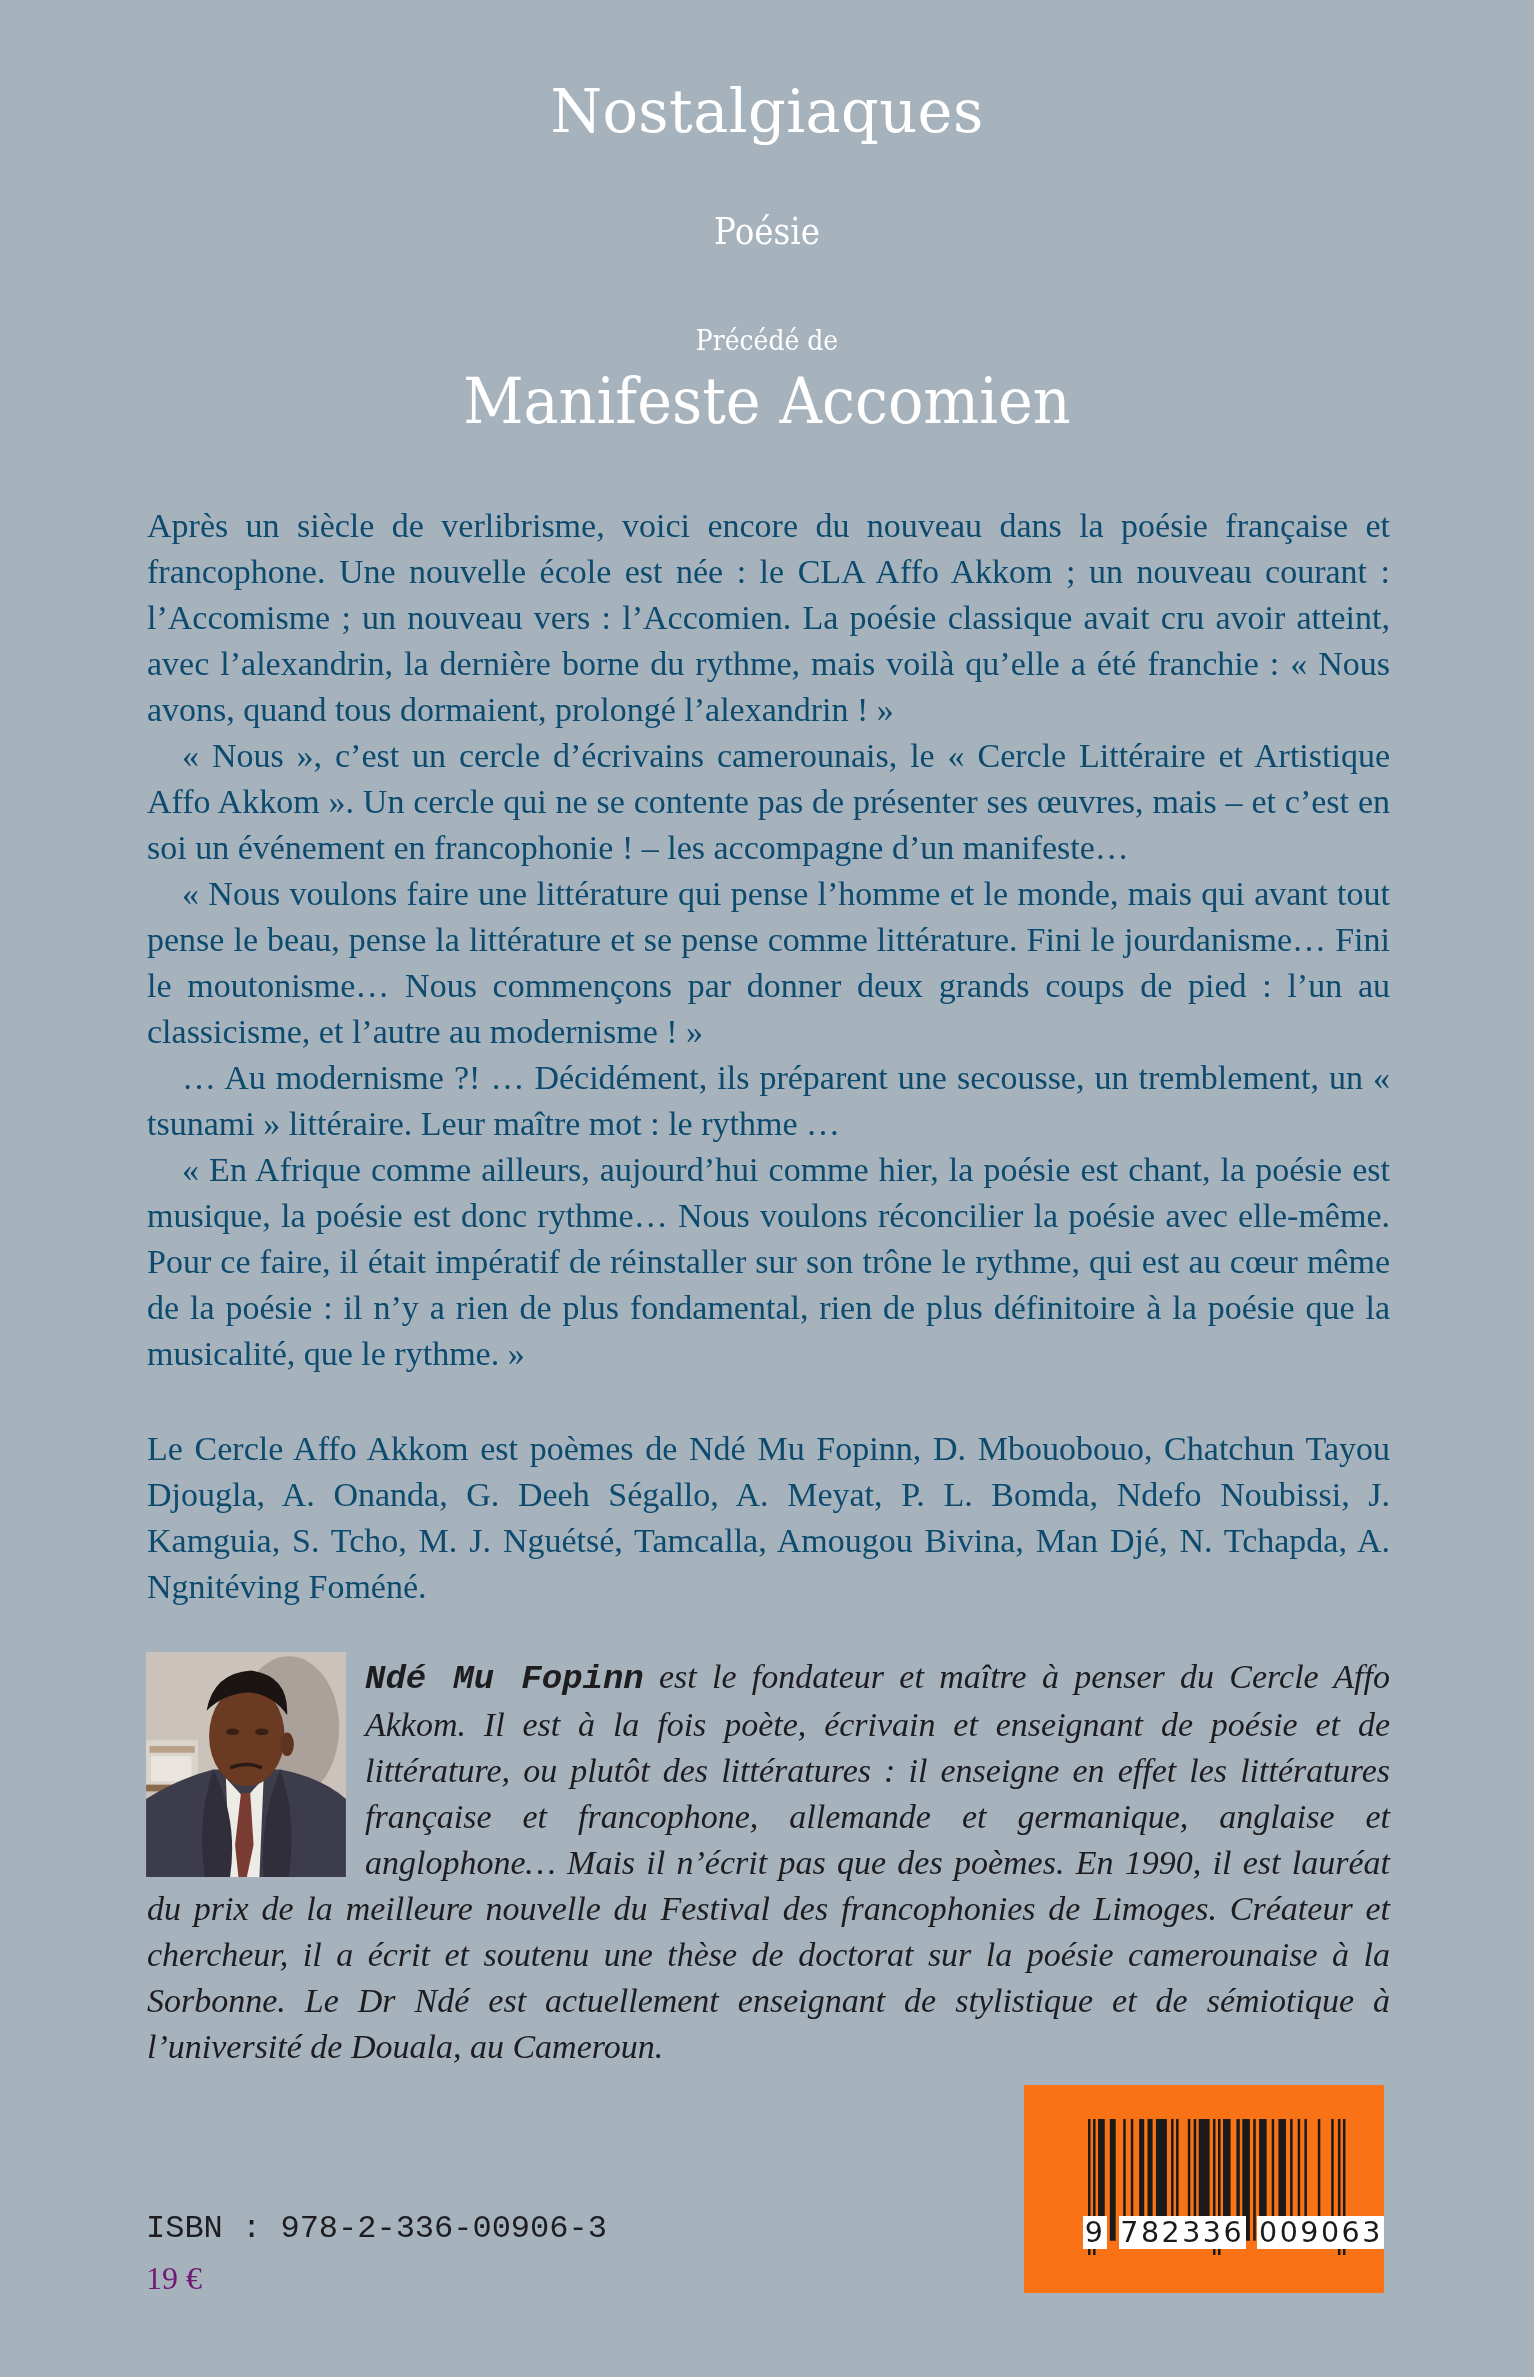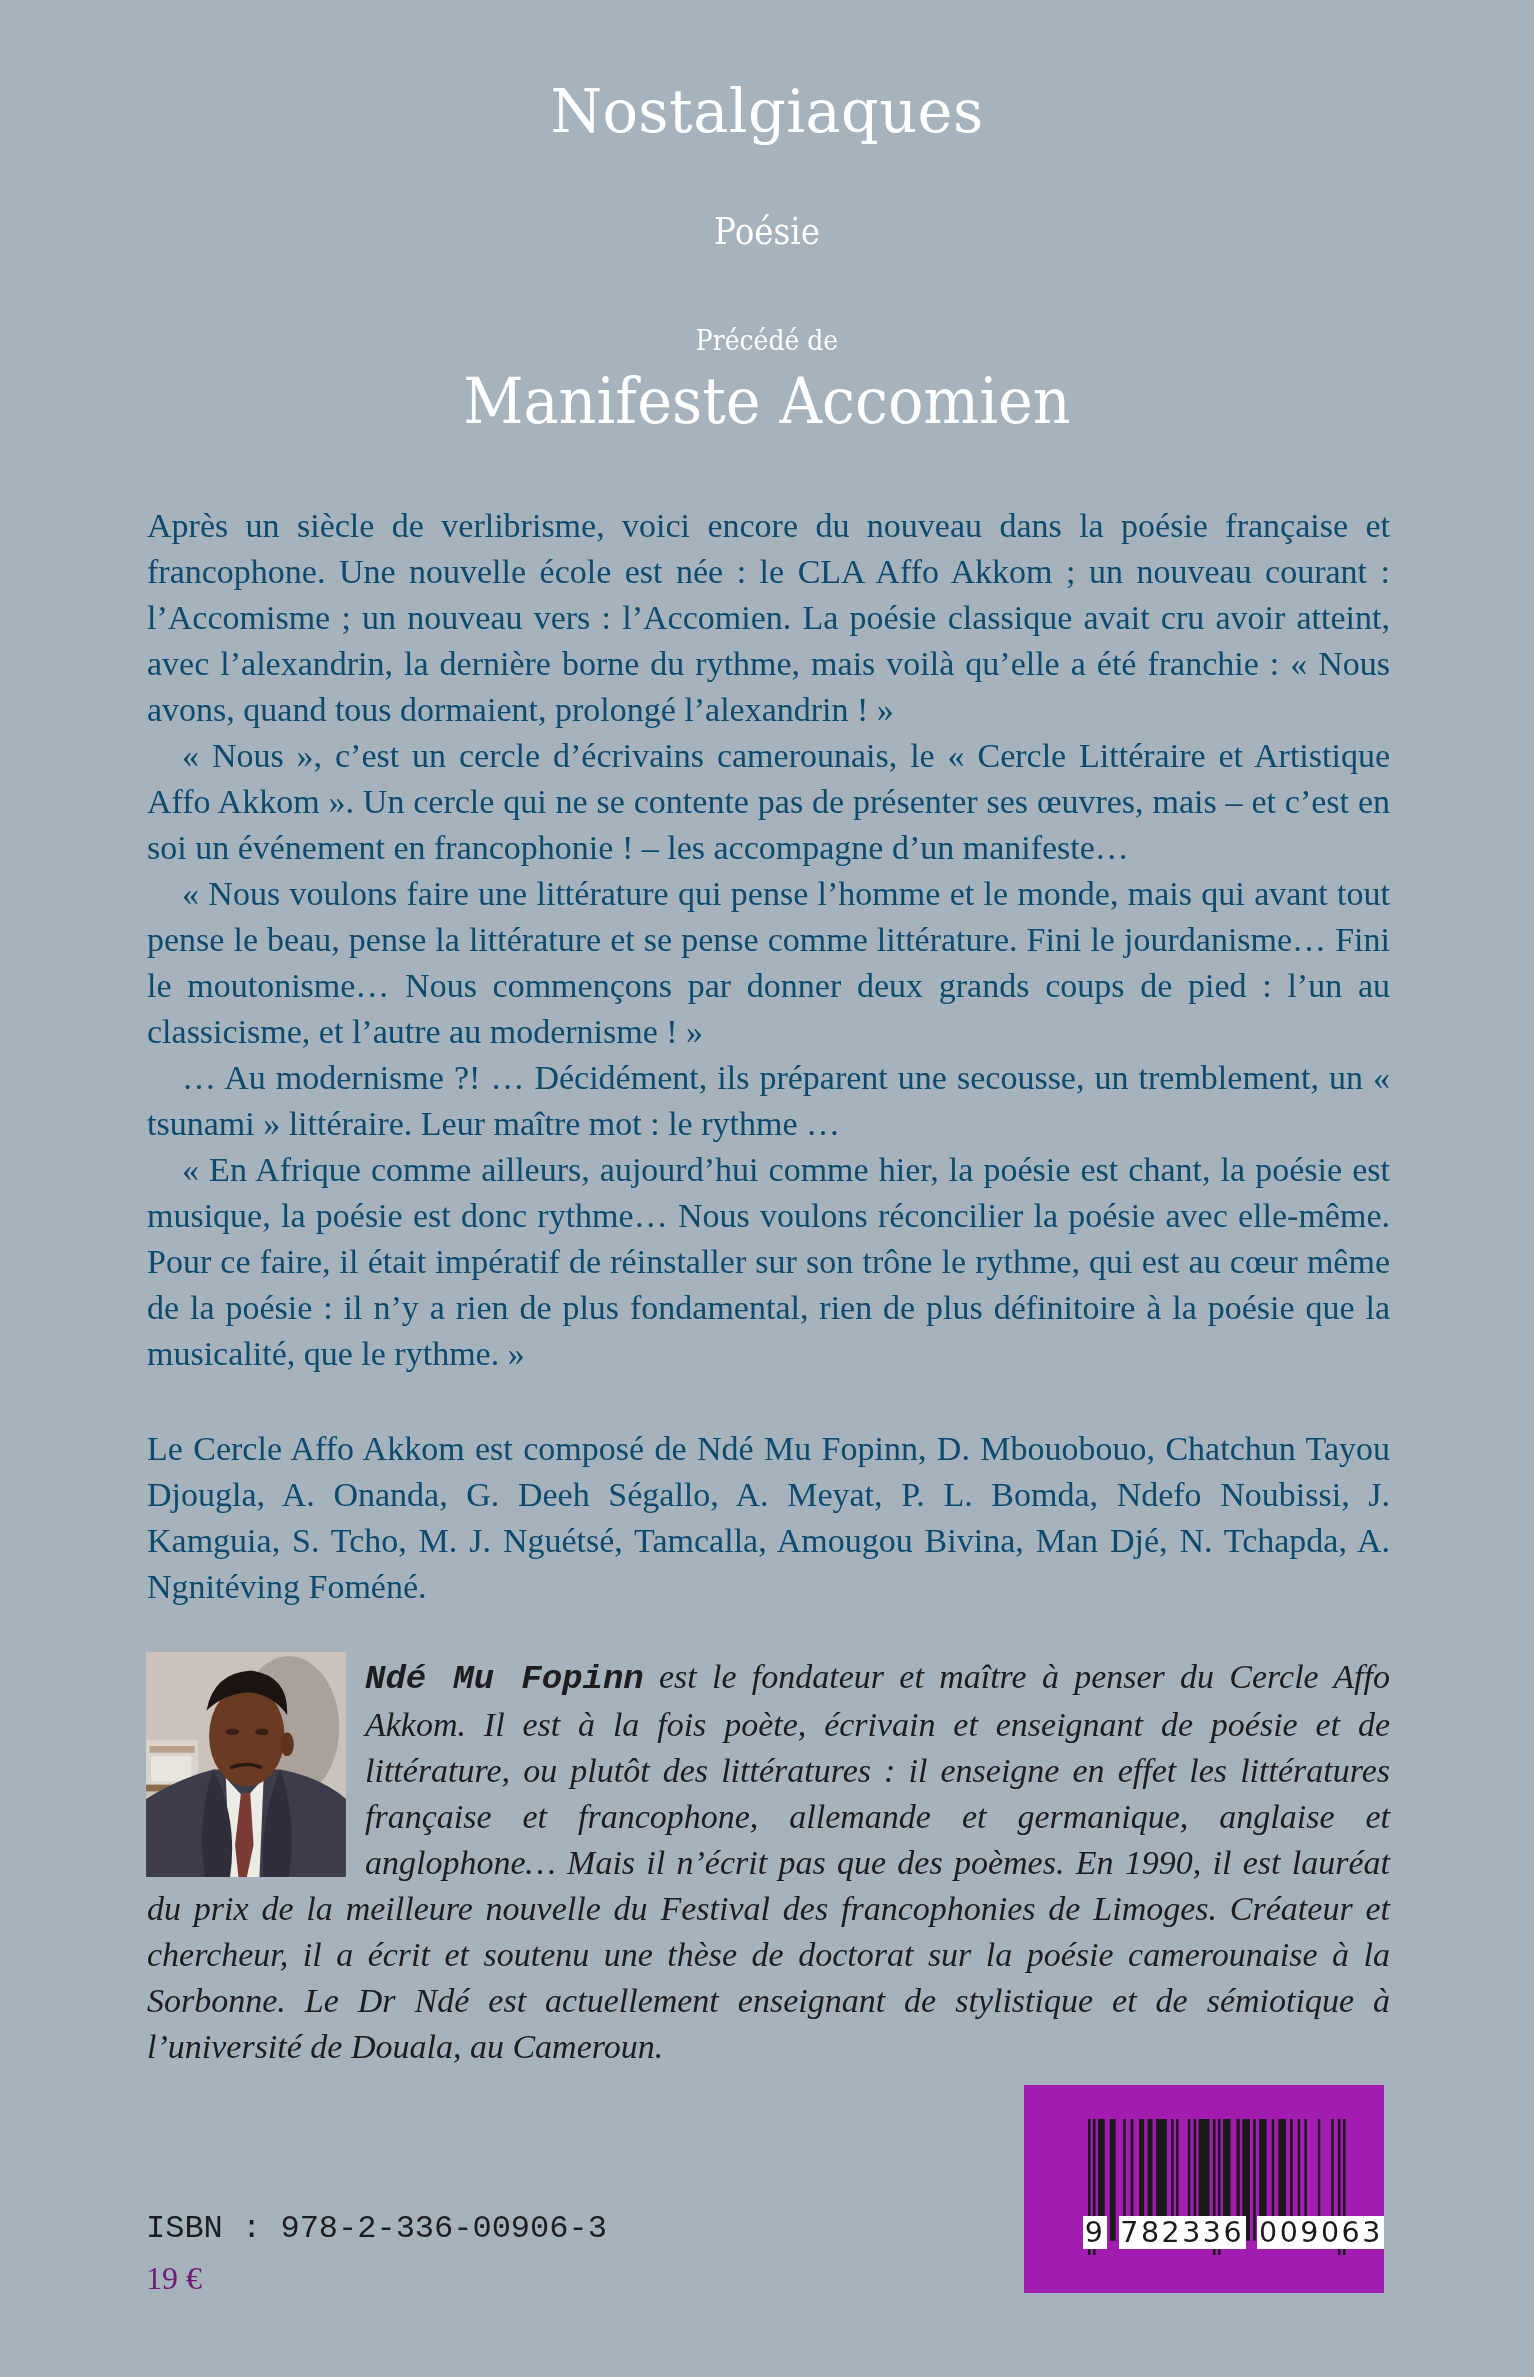--- a/index.html
+++ b/index.html
@@ -129,21 +129,21 @@
       line-height: 1;
       color: #701a75;
     }
 
     .barcode-box {
       position: absolute;
       left: 1024px;
       top: 2085px;
       width: 360px;
       height: 208px;
-      background: #a21caf;
+      background: #f97316;
     }
     .barcode-bars {
       position: absolute;
       left: 64px;
       top: 34px;
       width: 260px;
       height: 136px;
     }
     .barcode-digits {
       position: absolute;
@@ -173,21 +173,21 @@
 
   <div class="body-text manifesto-text">
     <p>Après un siècle de verlibrisme, voici encore du nouveau dans la poésie française et francophone. Une nouvelle école est née : le CLA Affo Akkom ; un nouveau courant : l’Accomisme ; un nouveau vers : l’Accomien. La poésie classique avait cru avoir atteint, avec l’alexandrin, la dernière borne du rythme, mais voilà qu’elle a été franchie : « Nous avons, quand tous dormaient, prolongé l’alexandrin ! »</p>
     <p class="indent">« Nous », c’est un cercle d’écrivains camerounais, le « Cercle Littéraire et Artistique Affo Akkom ». Un cercle qui ne se contente pas de présenter ses œuvres, mais – et c’est en soi un événement en francophonie ! – les accompagne d’un manifeste…</p>
     <p class="indent">« Nous voulons faire une littérature qui pense l’homme et le monde, mais qui avant tout pense le beau, pense la littérature et se pense comme littérature. Fini le jourdanisme… Fini le moutonisme… Nous commençons par donner deux grands coups de pied : l’un au classicisme, et l’autre au modernisme ! »</p>
     <p class="indent">… Au modernisme ?! … Décidément, ils préparent une secousse, un tremblement, un « tsunami » littéraire. Leur maître mot : le rythme …</p>
     <p class="indent">« En Afrique comme ailleurs, aujourd’hui comme hier, la poésie est chant, la poésie est musique, la poésie est donc rythme… Nous voulons réconcilier la poésie avec elle-même. Pour ce faire, il était impératif de réinstaller sur son trône le rythme, qui est au cœur même de la poésie : il n’y a rien de plus fondamental, rien de plus définitoire à la poésie que la musicalité, que le rythme. »</p>
   </div>
 
   <div class="body-text members-text">
-    <p>Le Cercle Affo Akkom est composé de Ndé Mu Fopinn, D. Mbouobouo, Chatchun Tayou Djougla, A. Onanda, G. Deeh Ségallo, A. Meyat, P. L. Bomda, Ndefo Noubissi, J. Kamguia, S. Tcho, M. J. Nguétsé, Tamcalla, Amougou Bivina, Man Djé, N. Tchapda, A. Ngnitéving Foméné.</p>
+    <p>Le Cercle Affo Akkom est poèmes de Ndé Mu Fopinn, D. Mbouobouo, Chatchun Tayou Djougla, A. Onanda, G. Deeh Ségallo, A. Meyat, P. L. Bomda, Ndefo Noubissi, J. Kamguia, S. Tcho, M. J. Nguétsé, Tamcalla, Amougou Bivina, Man Djé, N. Tchapda, A. Ngnitéving Foméné.</p>
   </div>
 
   <div class="author-photo">
     <svg width="200" height="225" viewBox="0 0 238 268">
       <rect x="0" y="0" width="238" height="268" fill="#cbc3bb"></rect>
       <ellipse cx="170" cy="90" rx="60" ry="85" fill="#8f8580" opacity="0.55"></ellipse>
       <rect x="0" y="105" width="62" height="60" fill="#d9d4cc"></rect>
       <rect x="4" y="112" width="54" height="8" fill="#b9a08a"></rect>
       <rect x="6" y="124" width="48" height="30" fill="#e9e5de"></rect>
       <rect x="0" y="158" width="70" height="8" fill="#8a6a4a"></rect>

